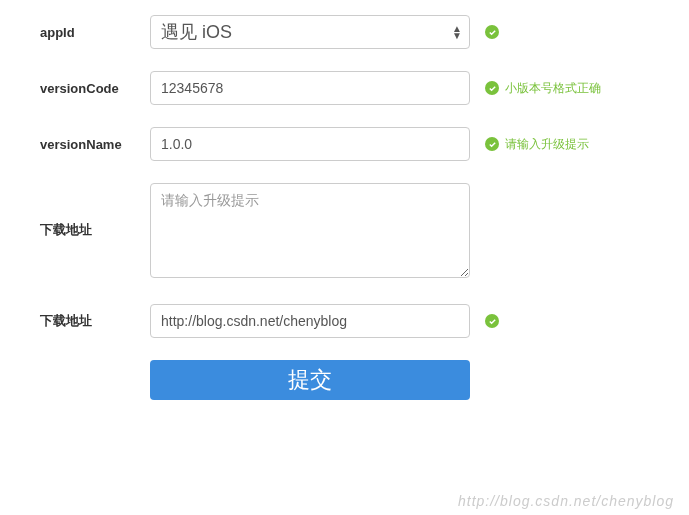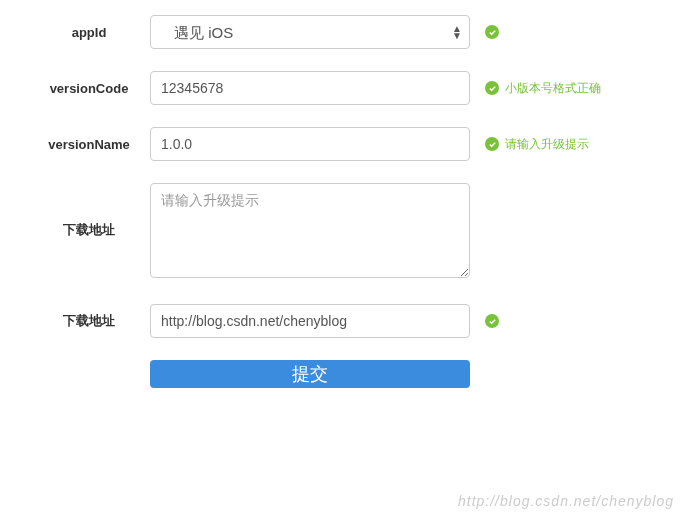--- a/index.html
+++ b/index.html
@@ -22,39 +22,39 @@
       margin-bottom: 25px;
     }
     .form-row {
       display: flex;
       align-items: flex-start;
       margin-bottom: 22px;
     }
     .form-row.align-center { align-items: center; }
     .label {
       width: 110px;
-      text-align: center;
+      text-align: left;
       font-size: 13px;
       font-weight: 600;
       color: #333;
       padding-right: 12px;
       padding-top: 8px;
     }
     .label.center { padding-top: 0; }
     .label.textarea-label { padding-top: 38px; }
     .control-wrap {
       width: 320px;
     }
     .select {
       width: 100%;
       height: 34px;
       border: 1px solid #ccc;
       border-radius: 4px;
-      padding: 0 23px;
-      font-size: 15px;
+      padding: 0 10px;
+      font-size: 18px;
       color: #555;
       background: #fff;
       appearance: none;
       -webkit-appearance: none;
     }
     .select-wrap { position: relative; width: 100%; }
     .select-arrows {
       position: absolute;
       right: 8px;
       top: 50%;
@@ -108,26 +108,26 @@
       font-size: 12px;
       color: #7ac23c;
       margin-left: 6px;
       white-space: nowrap;
     }
     .submit-row {
       margin-left: 110px;
     }
     .submit-btn {
       width: 320px;
-      height: 28px;
+      height: 40px;
       background: #3b8cde;
       color: #fff;
       border: none;
       border-radius: 4px;
-      font-size: 18px;
+      font-size: 22px;
       font-weight: 500;
       cursor: pointer;
     }
     .watermark {
       position: absolute;
       bottom: 6px;
       right: 15px;
       font-size: 14px;
       color: #ccc;
       font-style: italic;

